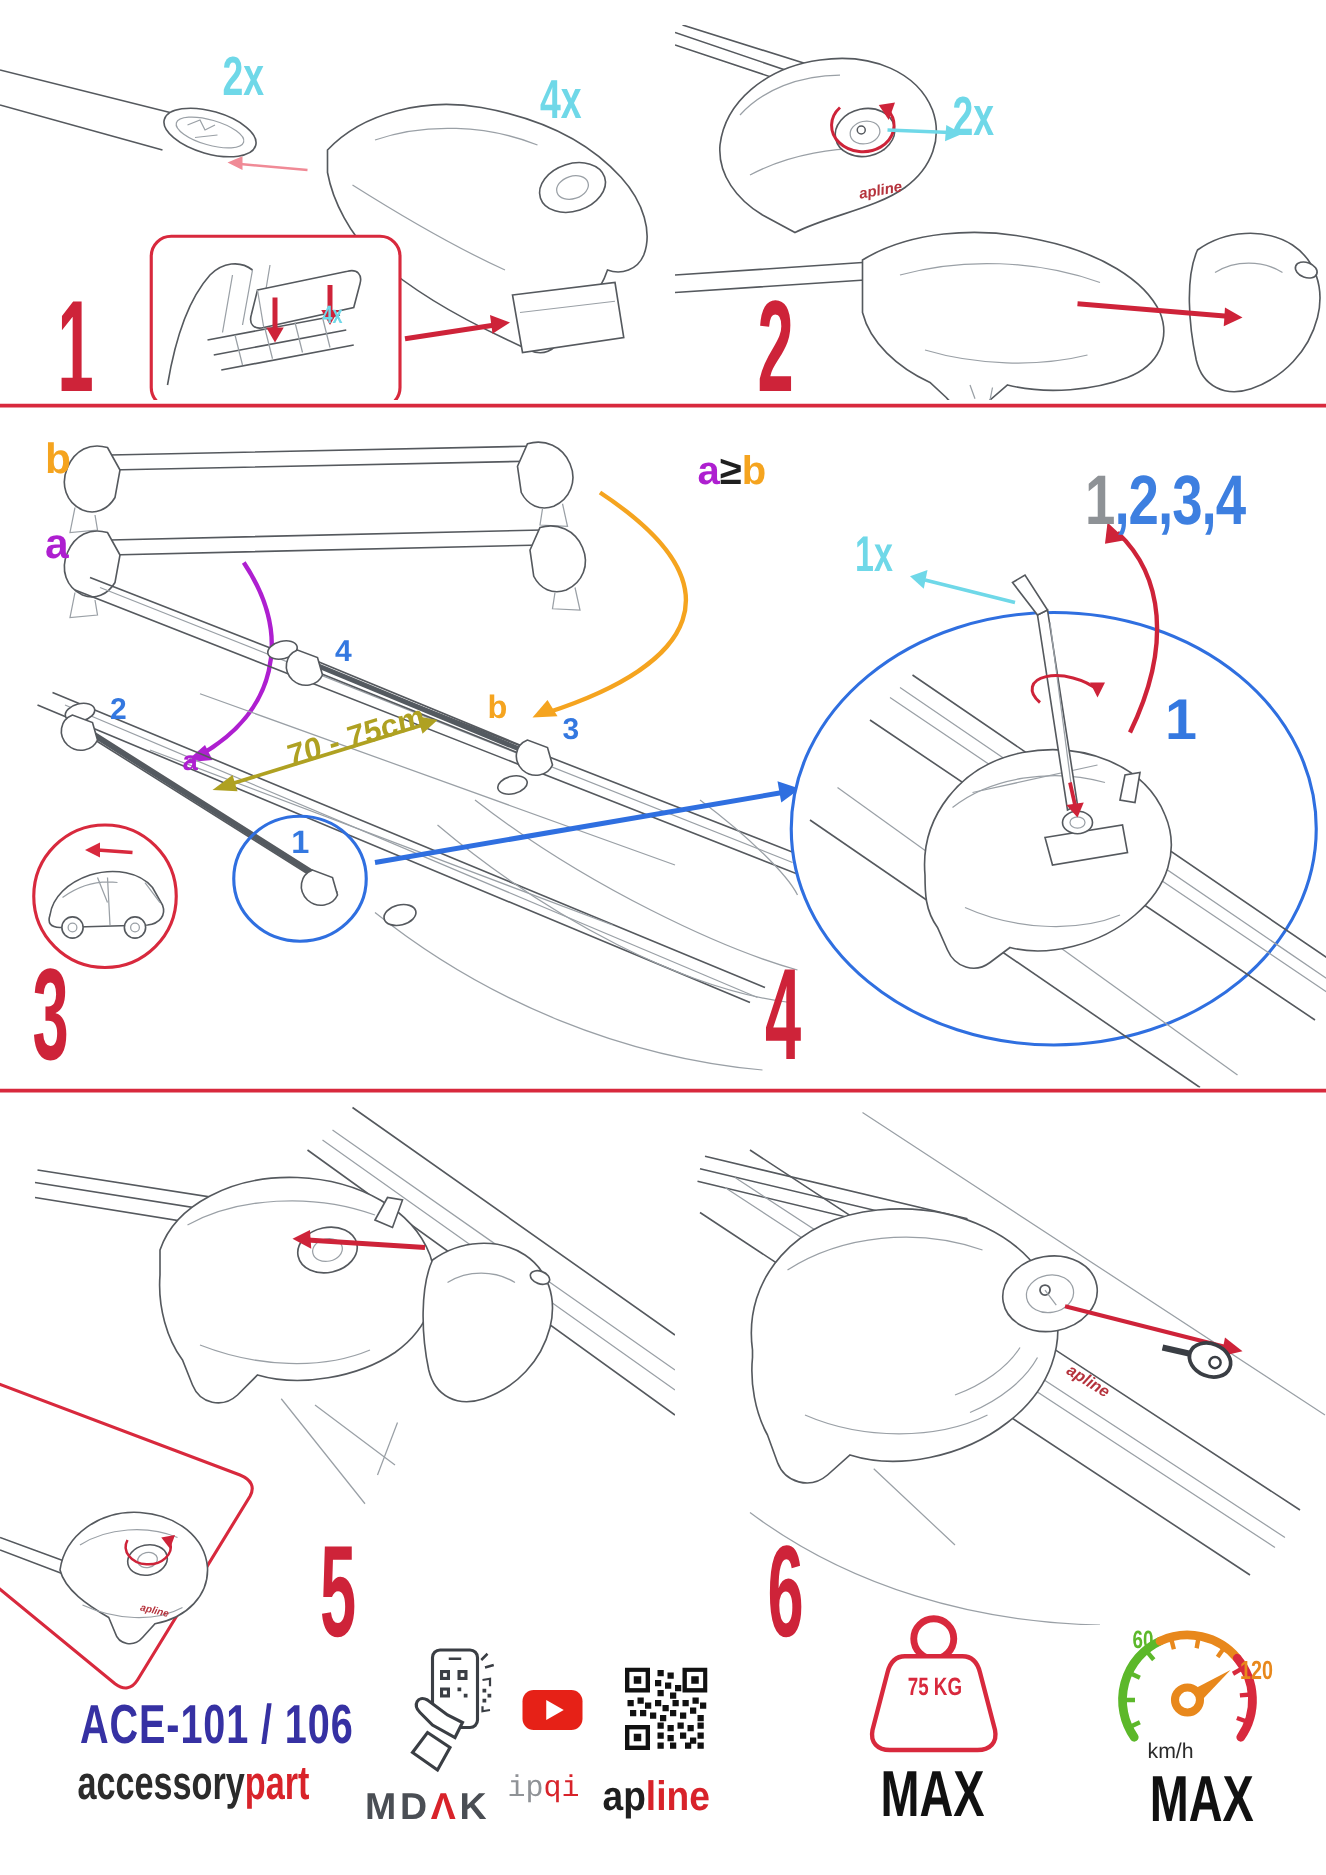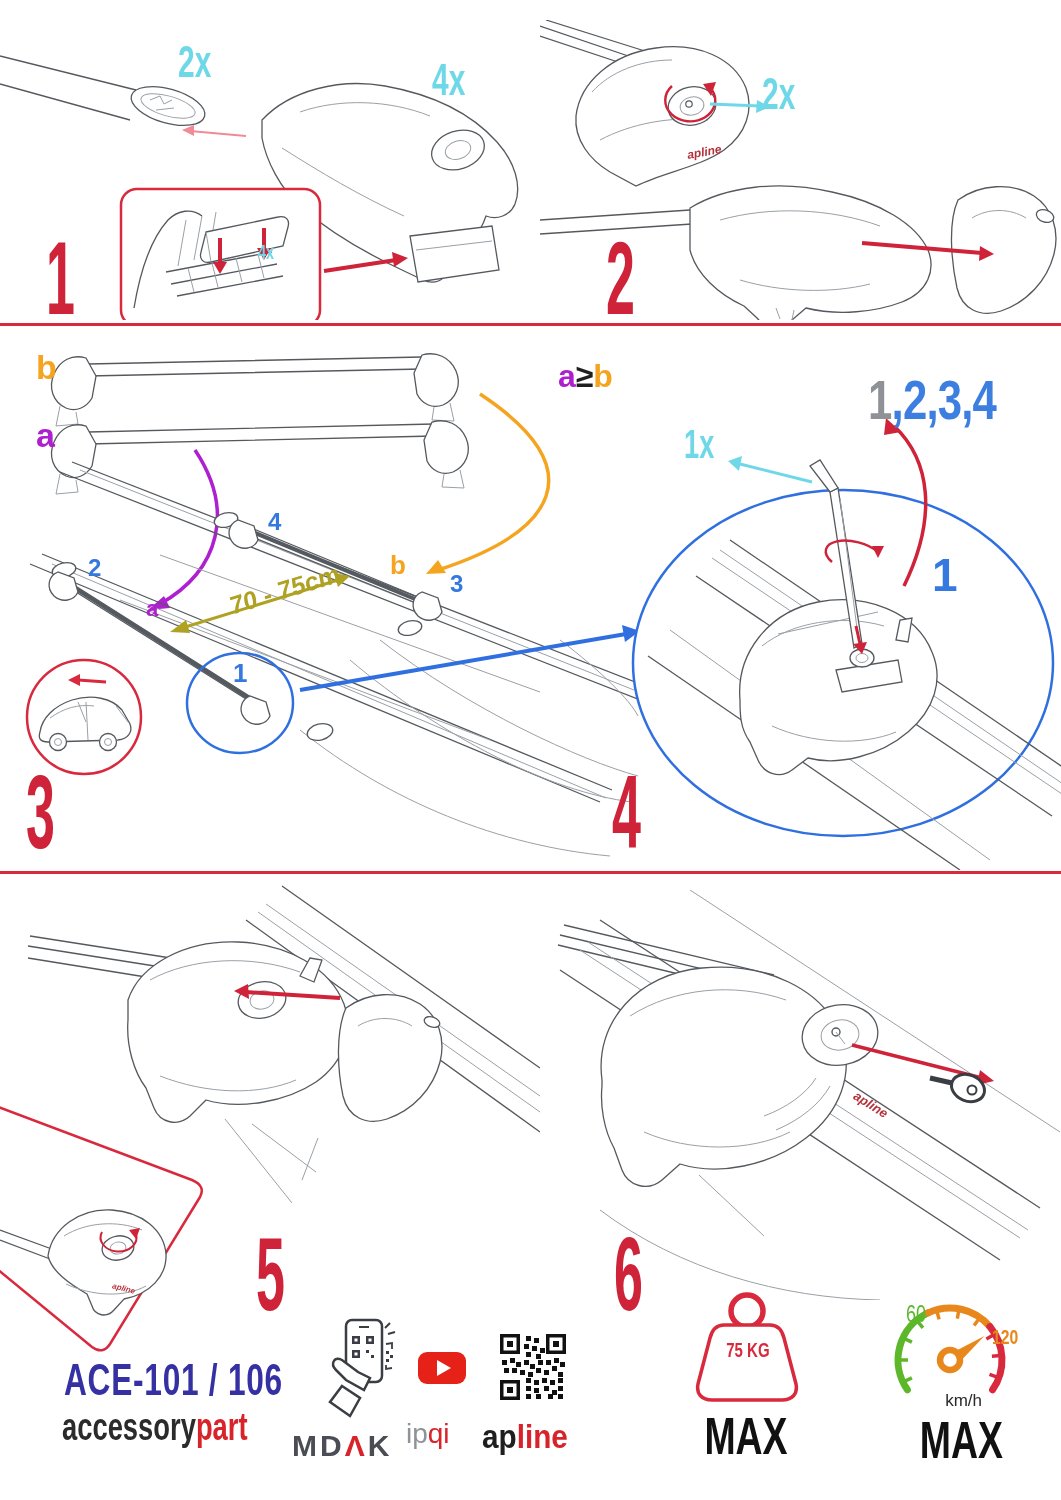--- a/index.html
+++ b/index.html
@@ -15,21 +15,21 @@
   .bluelbl{color:#3478E0;font-weight:700;}
   .orangelbl{color:#F5A41F;font-weight:700;}
   .purplelbl{color:#AE1FD0;font-weight:700;}
   .olivelbl{color:#AFA122;font-weight:700;}
   .partlogo{color:#B5323C;font-weight:700;font-style:italic;}
   .footer-model{color:#3631A3;font-weight:700;font-size:44px;transform:scaleX(.72);transform-origin:0 0;letter-spacing:1px;}
   .footer-company{font-weight:700;font-size:38px;transform:scaleX(.72);transform-origin:0 0;}
   .footer-company .k{color:#2B2B2B}.footer-company .r{color:#D8232A}
   .logo-mdak{font-weight:700;font-size:30px;letter-spacing:3px;color:#4A4E54;margin-top:11px;}
   .logo-mdak .r{color:#D8232A;}
-  .logo-ipqi{font-size:28px;color:#8F9296;}
+  .logo-ipqi{font-size:24px;color:#8F9296;font-family:Liberation Mono, monospace;}
   .logo-ipqi .r{color:#D8232A;}
   .logo-apline{font-weight:700;font-size:33px;color:#1F1F1F;transform:scaleX(.9);transform-origin:0 0;}
   .logo-apline .r{color:#D8232A;}
   .maxlbl{color:#111;font-weight:700;font-size:52px;transform:scaleX(.72);transform-origin:50% 0;text-align:center;}
   svg{display:block;}
   .ln{stroke:#55595E;stroke-width:1.3;fill:none;}
   .ln2{stroke:#9AA0A6;stroke-width:1;fill:none;}
   .fillw{fill:#fff;stroke:#55595E;stroke-width:1.3;}
 </style>
 </head>
@@ -446,22 +446,22 @@
       <line x1="99.3" y1="28.2" x2="94.1" y2="35.6"></line>
     </g>
     <g stroke="#D8293D" stroke-width="3.5">
       <line x1="114.2" y1="44.5" x2="106.4" y2="49"></line>
         <line x1="120.8" y1="65.6" x2="111.9" y2="66.3"></line>
       <line x1="117.9" y1="87.4" x2="109.5" y2="84.4"></line>
     </g>
     <polygon points="66,66 104.4,45.9 74,78" fill="#E8881C"></polygon>
     <circle cx="70" cy="70" r="10" fill="#fff" stroke="#E8881C" stroke-width="6.5"></circle>
   </svg>
-  <div class="lbl" style="left:906px;top:1302px;color:#5CB82A;font-weight:400;font-size:24px">
+  <div class="lbl" style="left:906px;top:1302px;color:#5CB82A;font-weight:700;font-size:20px">
     <span class="cond" style="display:inline-block;transform:scaleX(.75);transform-origin:0 0">60</span>
   </div>
   <div class="lbl" style="left:992px;top:1326px;color:#E8881C;font-weight:700;font-size:21px">
     <span class="cond" style="display:inline-block;transform:scaleX(.75);transform-origin:0 0">120</span>
   </div>
-  <div class="lbl" style="left:918px;top:1392px;width:64px;text-align:right;color:#2B2B2B;font-size:17px">km/h</div>
+  <div class="lbl" style="left:918px;top:1392px;width:64px;text-align:left;color:#2B2B2B;font-size:17px">km/h</div>
   <div class="lbl maxlbl" style="left:908px;top:1414px;width:84px">MAX</div>
 
 </div>
 
 </body></html>

